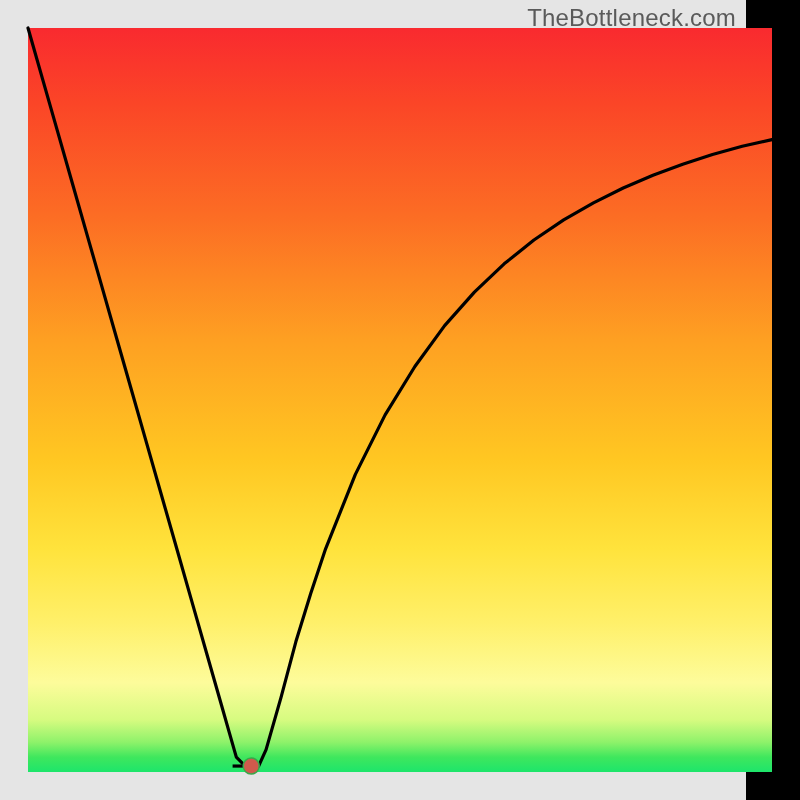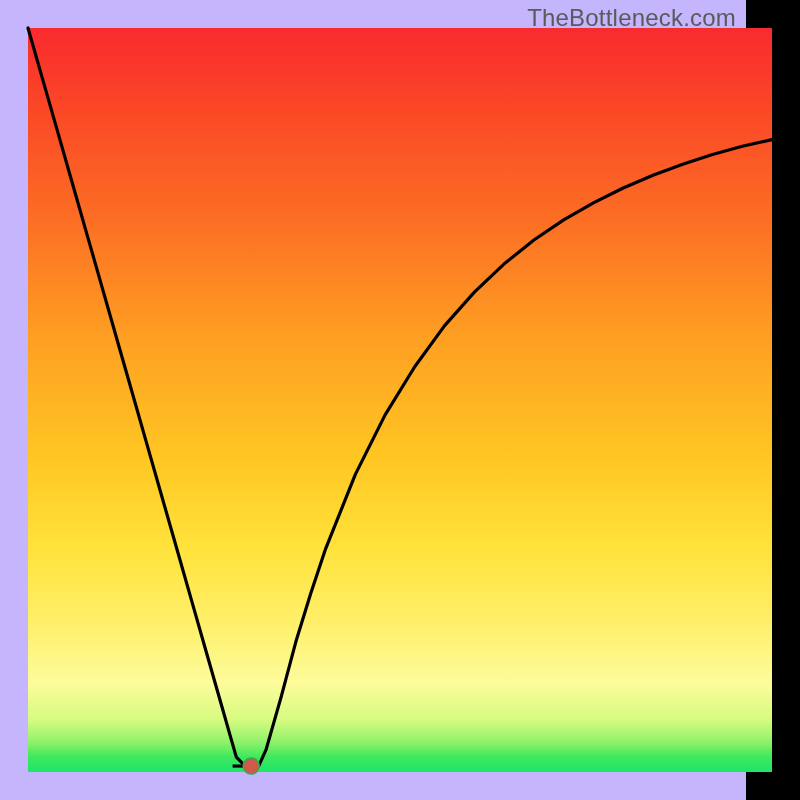--- a/index.html
+++ b/index.html
@@ -8,21 +8,21 @@
     width: 800px;
     height: 800px;
     background: #000;
     font-family: Arial, Helvetica, sans-serif;
     overflow: hidden;
   }
   .frame {
     position: relative;
     width: 746px;
     height: 800px;
-    background: #c4b5fd;
+    background: #e5e5e5;
   }
   .plot-area {
     position: absolute;
     left: 28px;
     top: 28px;
     width: 744px;
     height: 744px;
     
     background: linear-gradient(
       to bottom,

